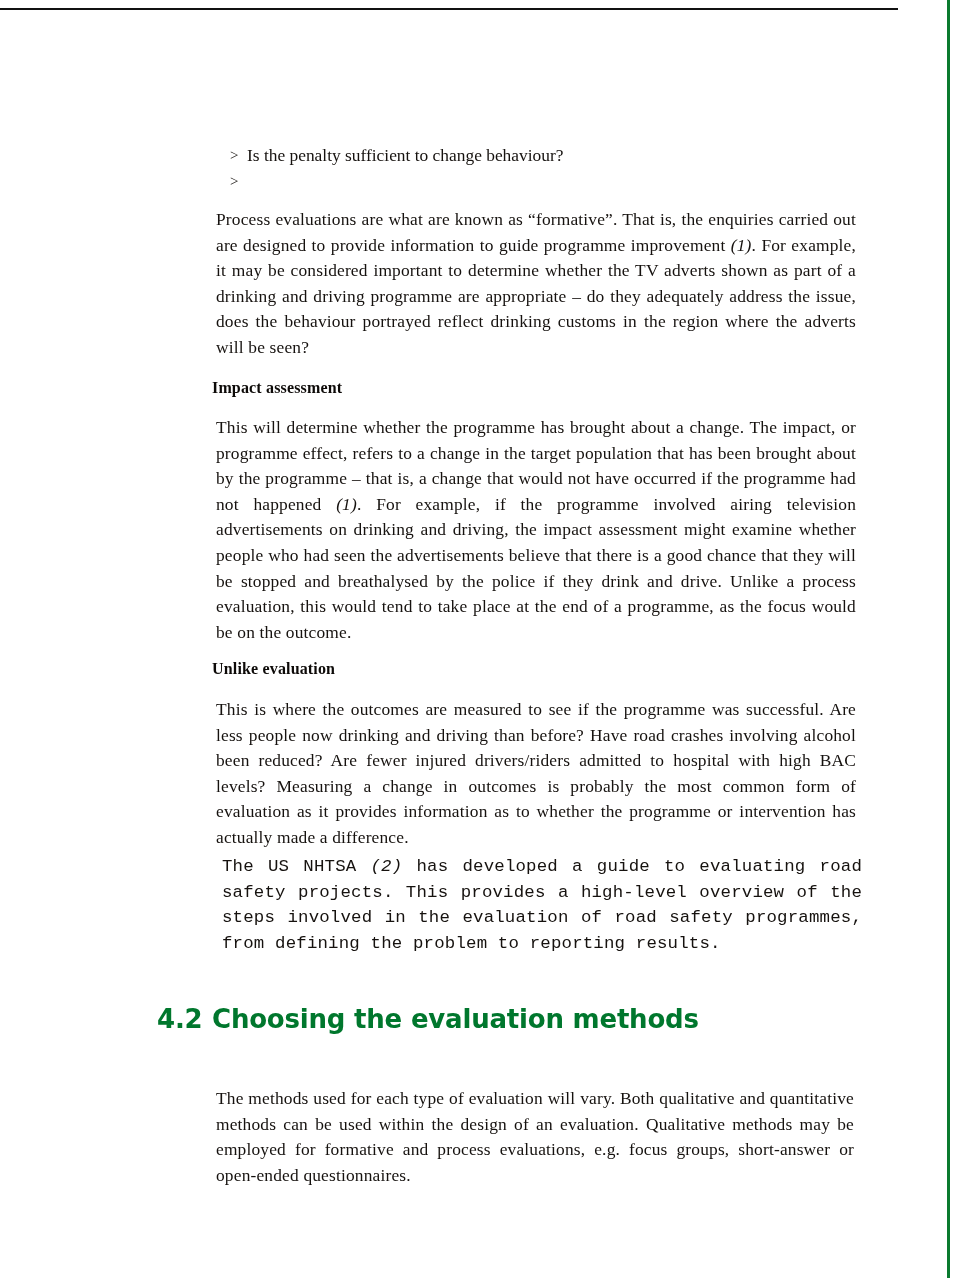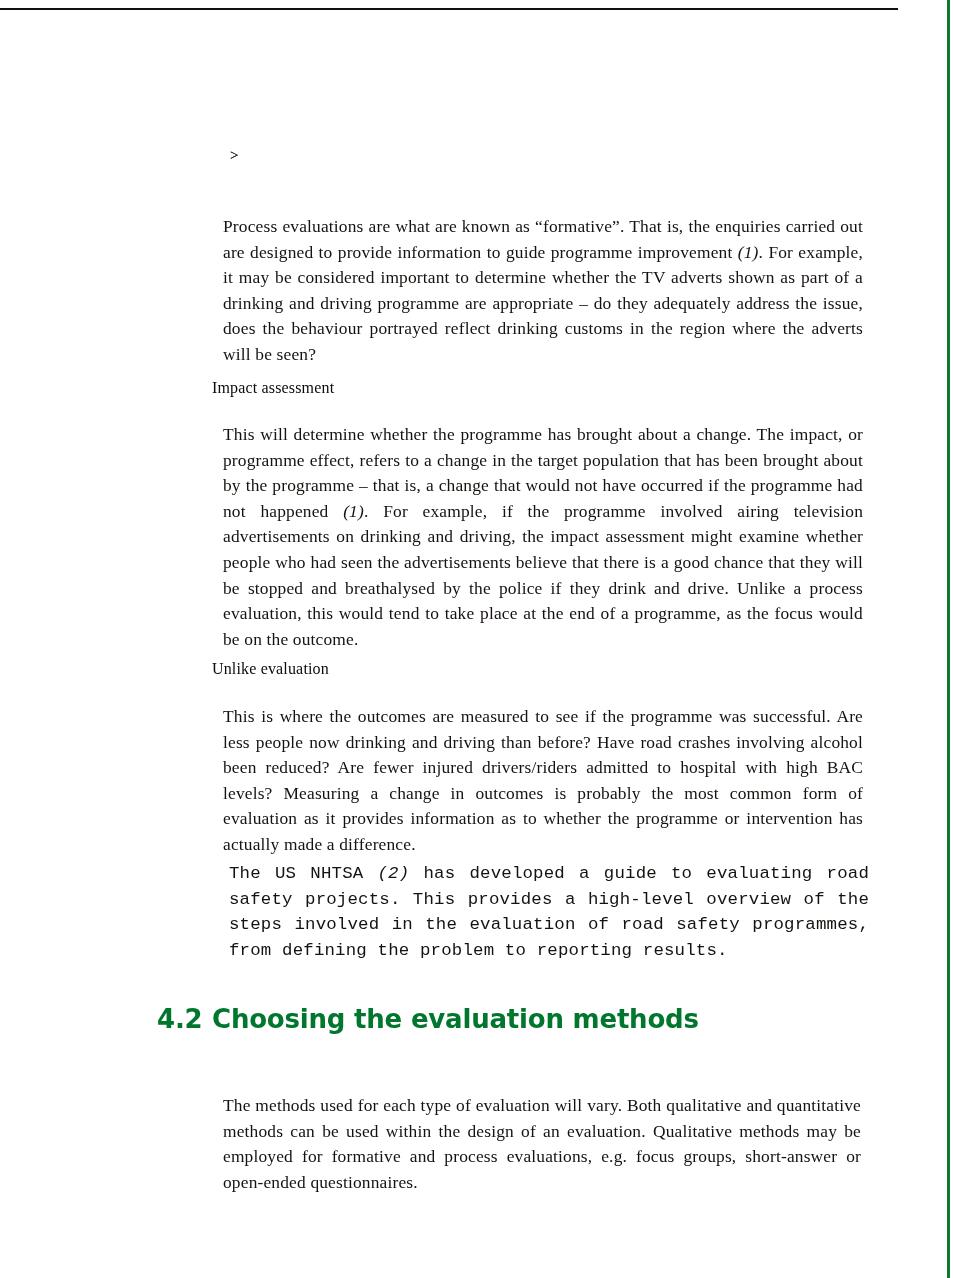--- a/index.html
+++ b/index.html
@@ -62,32 +62,32 @@
   }
   .bullet-marker {
     position: absolute;
     left: 0;
     top: 0;
     font-size: 15px;
     color: #16120f;
   }
 
   p.body-text {
-    margin: 11px;
+    margin: 4px;
     font-size: 17.4px;
     line-height: 25.6px;
     text-align: justify;
     color: #16120f;
     letter-spacing: 0.01em;
   }
 
   h3.sub-heading {
     margin: 0;
     font-size: 16px;
-    font-weight: normal;
+    font-weight: bold;
     line-height: 22px;
     color: #0d0a08;
     letter-spacing: 0.01em;
   }
 
   .para-process   { position: absolute; left: 0;  top: 203px; width: 640px; }
   .head-impact    { position: absolute; left: 0;  top: 377px; width: 640px; }
   .para-impact    { position: absolute; left: 0;  top: 411px; width: 640px; }
   .head-outcome   { position: absolute; left: 0;  top: 658px; width: 640px; }
   .para-outcome   { position: absolute; left: 0;  top: 693px; width: 640px; }
@@ -118,20 +118,21 @@
 
 <div class="page-top-rule"></div>
 
 <div class="page-edge-bar"></div>
 
 <div class="content">
 
   <ul class="bullet-list">
     <li>
       <span class="bullet-marker">&gt;</span>
+      <span>Is the penalty sufficient to change behaviour?</span>
     </li>
     <li>
       <span class="bullet-marker">&gt;</span>
     </li>
   </ul>
 
   <p class="body-text para-process"><span>Process evaluations are what are known as “formative”. That is, the enquiries carried out are designed to provide information to guide programme improvement </span><span class="ref-italic">(1)</span><span>. For example, it may be considered important to determine whether the TV adverts shown as part of a drinking and driving programme are appropriate – do they adequately address the issue, does the behaviour portrayed reflect drinking customs in the region where the adverts will be seen?</span></p>
 
   <h3 class="sub-heading head-impact">Impact assessment</h3>
   <p class="body-text para-impact"><span>This will determine whether the programme has brought about a change. The impact, or programme effect, refers to a change in the target population that has been brought about by the programme – that is, a change that would not have occurred if the programme had not happened </span><span class="ref-italic">(1)</span><span>. For example, if the programme involved airing television advertisements on drinking and driving, the impact assessment might examine whether people who had seen the advertisements believe that there is a good chance that they will be stopped and breathalysed by the police if they drink and drive. Unlike a process evaluation, this would tend to take place at the end of a programme, as the focus would be on the outcome.</span></p>

